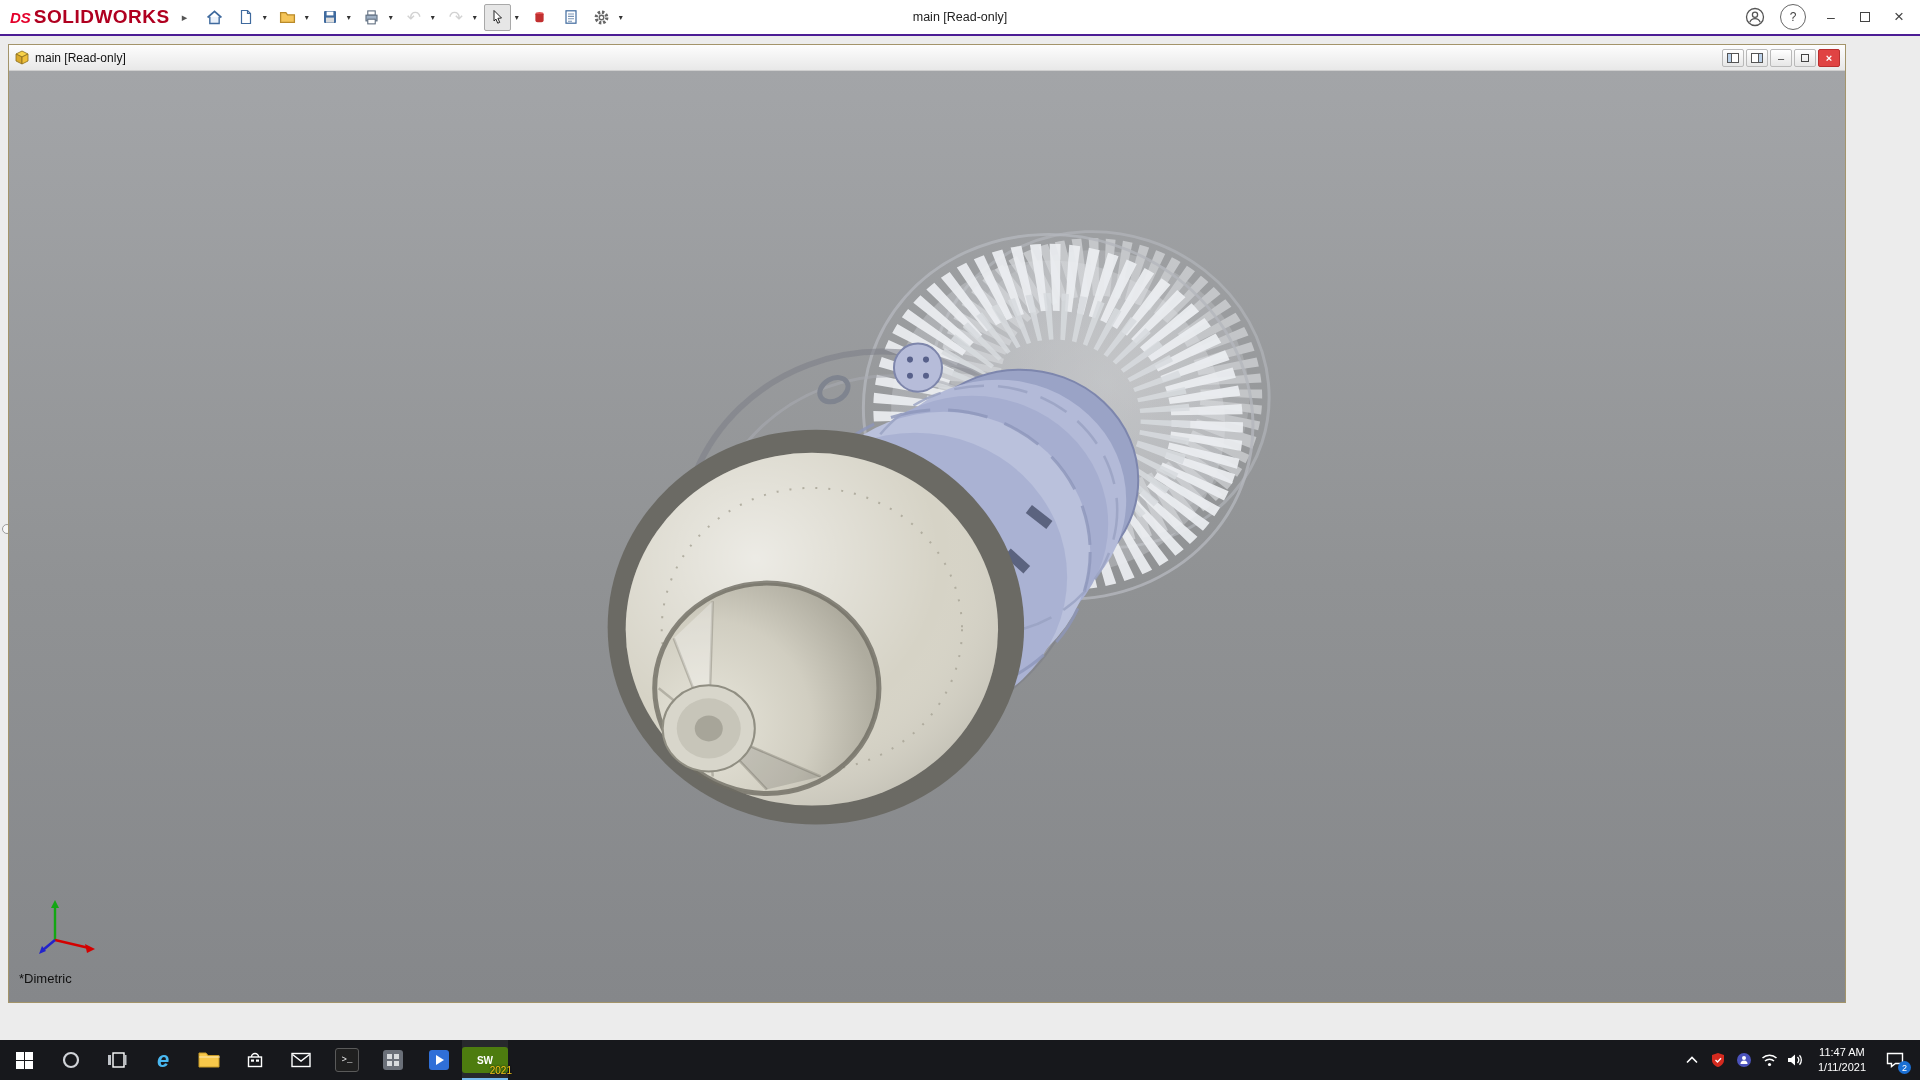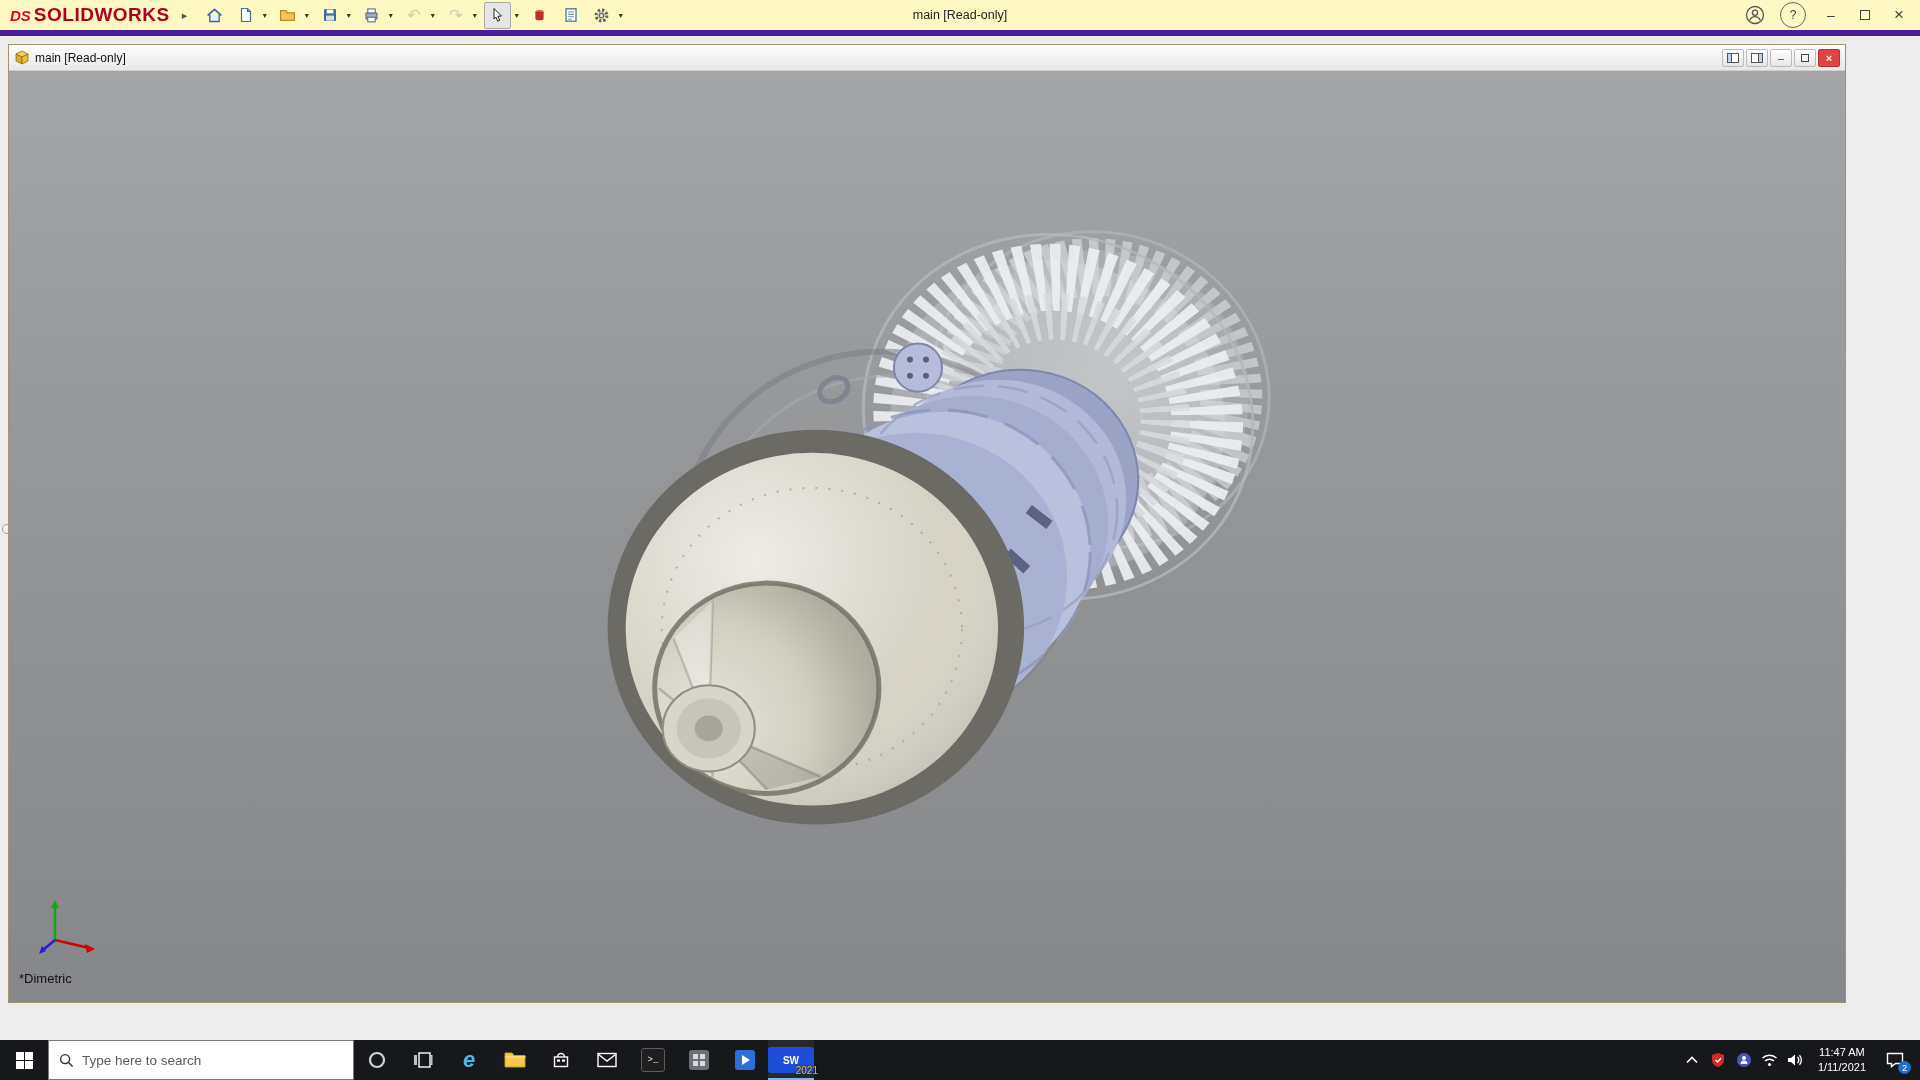--- a/index.html
+++ b/index.html
@@ -1,20 +1,20 @@
 <!DOCTYPE html>
 <html><head>
 <meta charset="utf-8">
 <style>
   * { margin:0; padding:0; box-sizing:border-box; }
   html,body { width:1920px; height:1080px; overflow:hidden; font-family:"Liberation Sans","DejaVu Sans",sans-serif; }
   .screen { width:1920px; height:1080px; display:flex; flex-direction:column; background:#ececec; }
 
   
-  .app-titlebar { height:36px; background:#fef9c3; border-bottom:6px solid #4c1d95; display:flex; align-items:center; padding:0 4px 0 10px; position:relative; flex:0 0 auto; }
+  .app-titlebar { height:36px; background:#ffffff; border-bottom:2px solid #4c1d95; display:flex; align-items:center; padding:0 4px 0 10px; position:relative; flex:0 0 auto; }
   .brand { display:flex; align-items:baseline; gap:3px; margin-right:10px; }
   .brand-mark { color:#e4002b; font-weight:bold; font-style:italic; font-size:15px; }
   .brand-name { color:#b00020; font-weight:bold; font-size:19px; letter-spacing:.5px; }
   .expand-arrow { color:#555; font-size:11px; margin:0 14px 0 2px; cursor:default; }
   .toolbar { display:flex; align-items:center; gap:1px; }
   .tb-group { display:flex; align-items:center; margin-right:3px; }
   .tb-btn { width:27px; height:27px; display:flex; align-items:center; justify-content:center; border-radius:2px; border:1px solid transparent; }
   .tb-btn.active { background:#e6e6e6; border:1px solid #a9a9a9; }
   .tb-btn.disabled { opacity:.38; }
   .tb-dd { width:11px; height:27px; display:flex; align-items:center; justify-content:center; font-size:8px; color:#333; }
@@ -45,21 +45,21 @@
   
   .taskbar { height:40px; background:#17181c; display:flex; align-items:stretch; color:#fff; flex:0 0 auto; }
   .tbk-btn { width:48px; display:flex; align-items:center; justify-content:center; }
   .search-box { width:306px; background:#fff; border:1px solid #7a7a7a; display:flex; align-items:center; gap:8px; padding:0 10px; }
   .search-box input { border:none; outline:none; flex:1; font-size:13.5px; color:#222; font-family:inherit; background:transparent; }
   .search-box input::placeholder { color:#5a5a5a; }
   .tb-app { width:46px; display:flex; align-items:center; justify-content:center; position:relative; }
   .tb-app.active { box-shadow:inset 0 -2px 0 #76b9ed; background:rgba(255,255,255,.07); }
   .edge-e { font-size:22px; font-weight:bold; color:#49b8f1; font-style:italic; }
   .term-box { width:24px; height:24px; background:#1f1f1f; border:1px solid #5a5a5a; border-radius:3px; color:#eee; font-size:9px; display:flex; align-items:center; justify-content:center; font-family:"Liberation Mono","DejaVu Sans Mono",monospace; }
-  .sw-box { width:48px; height:26px; background:#1d4ed8; border-radius:3px; color:#fff; font-weight:bold; font-size:10px; display:flex; align-items:center; justify-content:center; position:relative; }
+  .sw-box { width:48px; height:26px; background:#4d7c0f; border-radius:3px; color:#fff; font-weight:bold; font-size:10px; display:flex; align-items:center; justify-content:center; position:relative; }
   .sw-year { position:absolute; bottom:-3px; right:-4px; font-size:10px; color:#f5c518; font-weight:normal; text-shadow:0 0 2px #000; }
   .tray { margin-left:auto; display:flex; align-items:center; }
   .tray-ic { width:26px; height:40px; display:flex; align-items:center; justify-content:center; }
   .clock { text-align:center; font-size:11px; line-height:1.35; padding:0 9px; }
   .action-center { position:relative; width:40px; height:40px; display:flex; align-items:center; justify-content:center; }
   .ac-badge { position:absolute; right:4px; bottom:6px; background:#1a6fd4; color:#fff; border-radius:50%; width:13px; height:13px; font-size:9px; display:flex; align-items:center; justify-content:center; }
   .show-desktop { width:5px; border-left:1px solid #4a4a4a; }
 </style>
 </head>
 <body>
@@ -343,27 +343,20 @@
   <footer class="taskbar">
     <div class="tbk-btn">
       <svg width="17" height="17" viewBox="0 0 17 17">
         <rect x="0" y="0" width="8" height="8" fill="#fff"></rect>
           <rect x="9" y="0" width="8" height="8" fill="#fff"></rect>
         <rect x="0" y="9" width="8" height="8" fill="#fff"></rect>
           <rect x="9" y="9" width="8" height="8" fill="#fff"></rect>
       </svg>
     </div>
 
-    <div class="search-box">
-      <svg width="15" height="15" viewBox="0 0 16 16">
-          <circle cx="6.5" cy="6.5" r="4.8" fill="none" stroke="#333" stroke-width="1.5"></circle>
-          <line x1="10.2" y1="10.2" x2="14.5" y2="14.5" stroke="#333" stroke-width="1.5"></line>
-        </svg>
-      <input type="text" placeholder="Type here to search" style="">
-    </div>
 
     <div class="tb-app">
       <svg width="20" height="20" viewBox="0 0 20 20">
           <circle cx="10" cy="10" r="7" fill="none" stroke="#d0d3d8" stroke-width="2.2"></circle>
         </svg>
     </div>
     <div class="tb-app">
       <svg width="20" height="18" viewBox="0 0 20 18">
           <rect x="1" y="4" width="3" height="10" fill="#bfc3c8"></rect>
           <rect x="6" y="2" width="11" height="14" fill="none" stroke="#fff" stroke-width="1.4"></rect>

